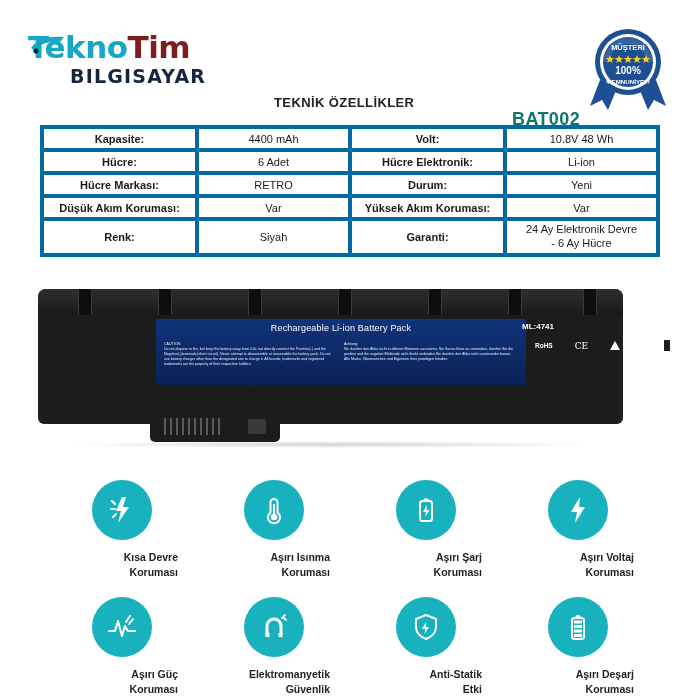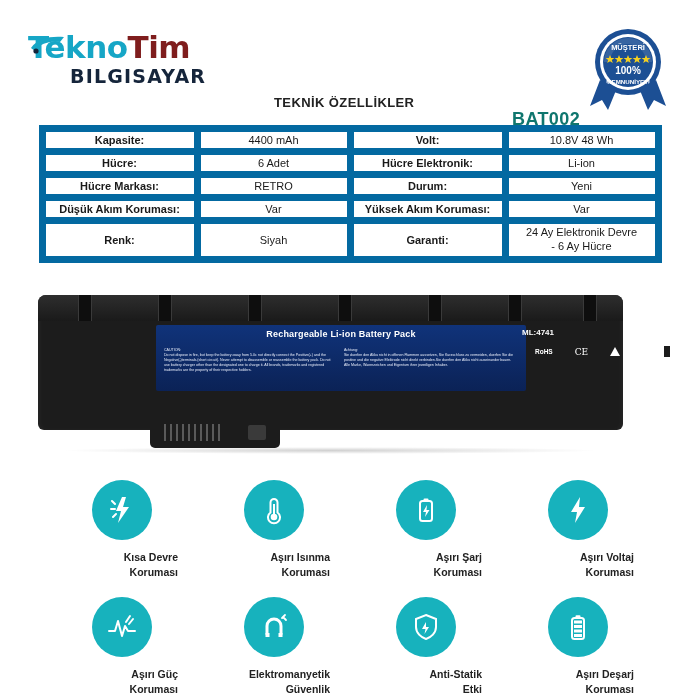--- a/index.html
+++ b/index.html
@@ -86,21 +86,21 @@
     color: #0f766e;
   }
 
   table.spec {
     width: 616px;
     margin: 4px auto 0 auto;
     border-collapse: collapse;
     table-layout: fixed;
   }
   table.spec td {
-    border: 7px solid #0369a1;
+    border: 4px solid #0369a1;
     font-size: 11px;
     height: 23px;
     text-align: center;
     padding: 2px 4px;
     color: #1a1a1a;
     margin-left: 8px;
   }
   table.spec td.lbl { font-weight: bold; width: 155px; }
   table.spec td.val { width: 153px; }
   td.val.two-line { line-height: 1.25; height: 34px; }
@@ -145,21 +145,21 @@
     width: 370px;
     height: 66px;
     background: #0c2d6b;
     background: linear-gradient(180deg,#10337a 0%, #0b2256 100%);
     border-radius: 2px;
     color: #fff;
     padding: 4px 8px;
   }
   .batt-label-title {
     font-size: 9px;
-    font-weight: bold;
+    font-weight: normal;
     text-align: center;
     letter-spacing: 0.2px;
     margin-bottom: 9px;
   }
   .batt-cols { display: flex; gap: 10px; }
   .batt-caution {
     width: 48%;
     font-size: 3.6px;
     line-height: 1.45;
     color: #e9eefb;

